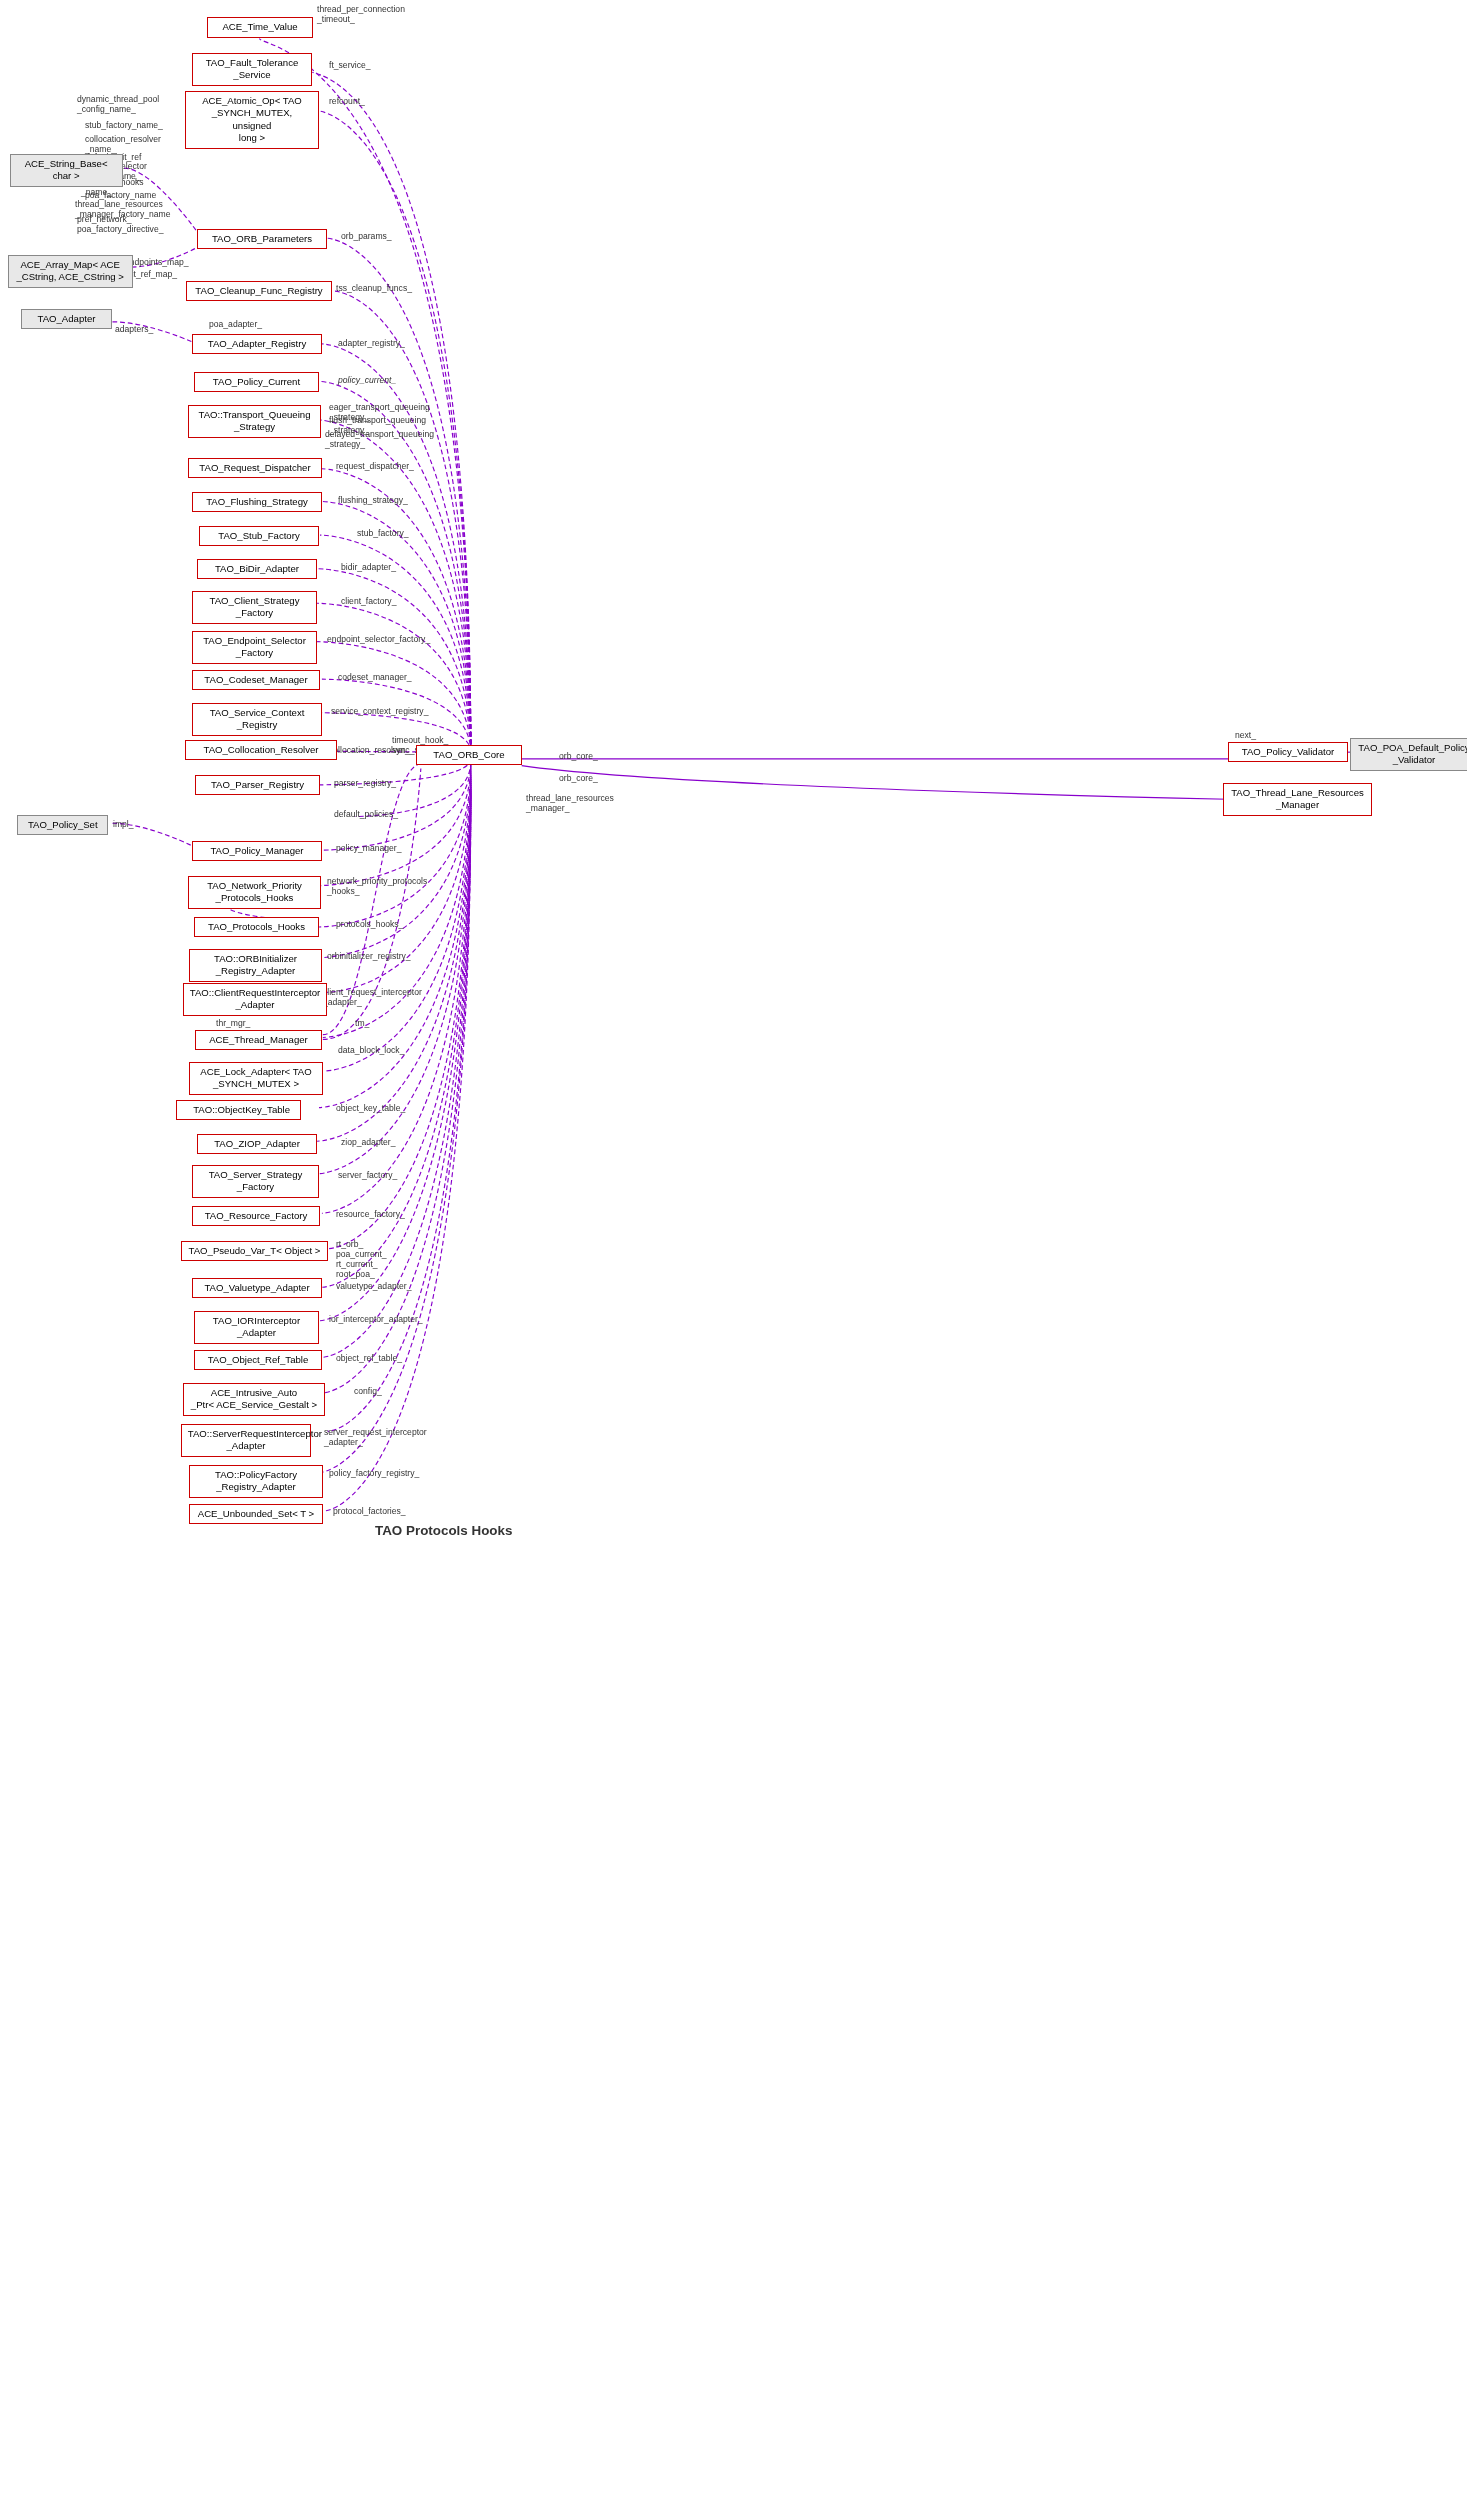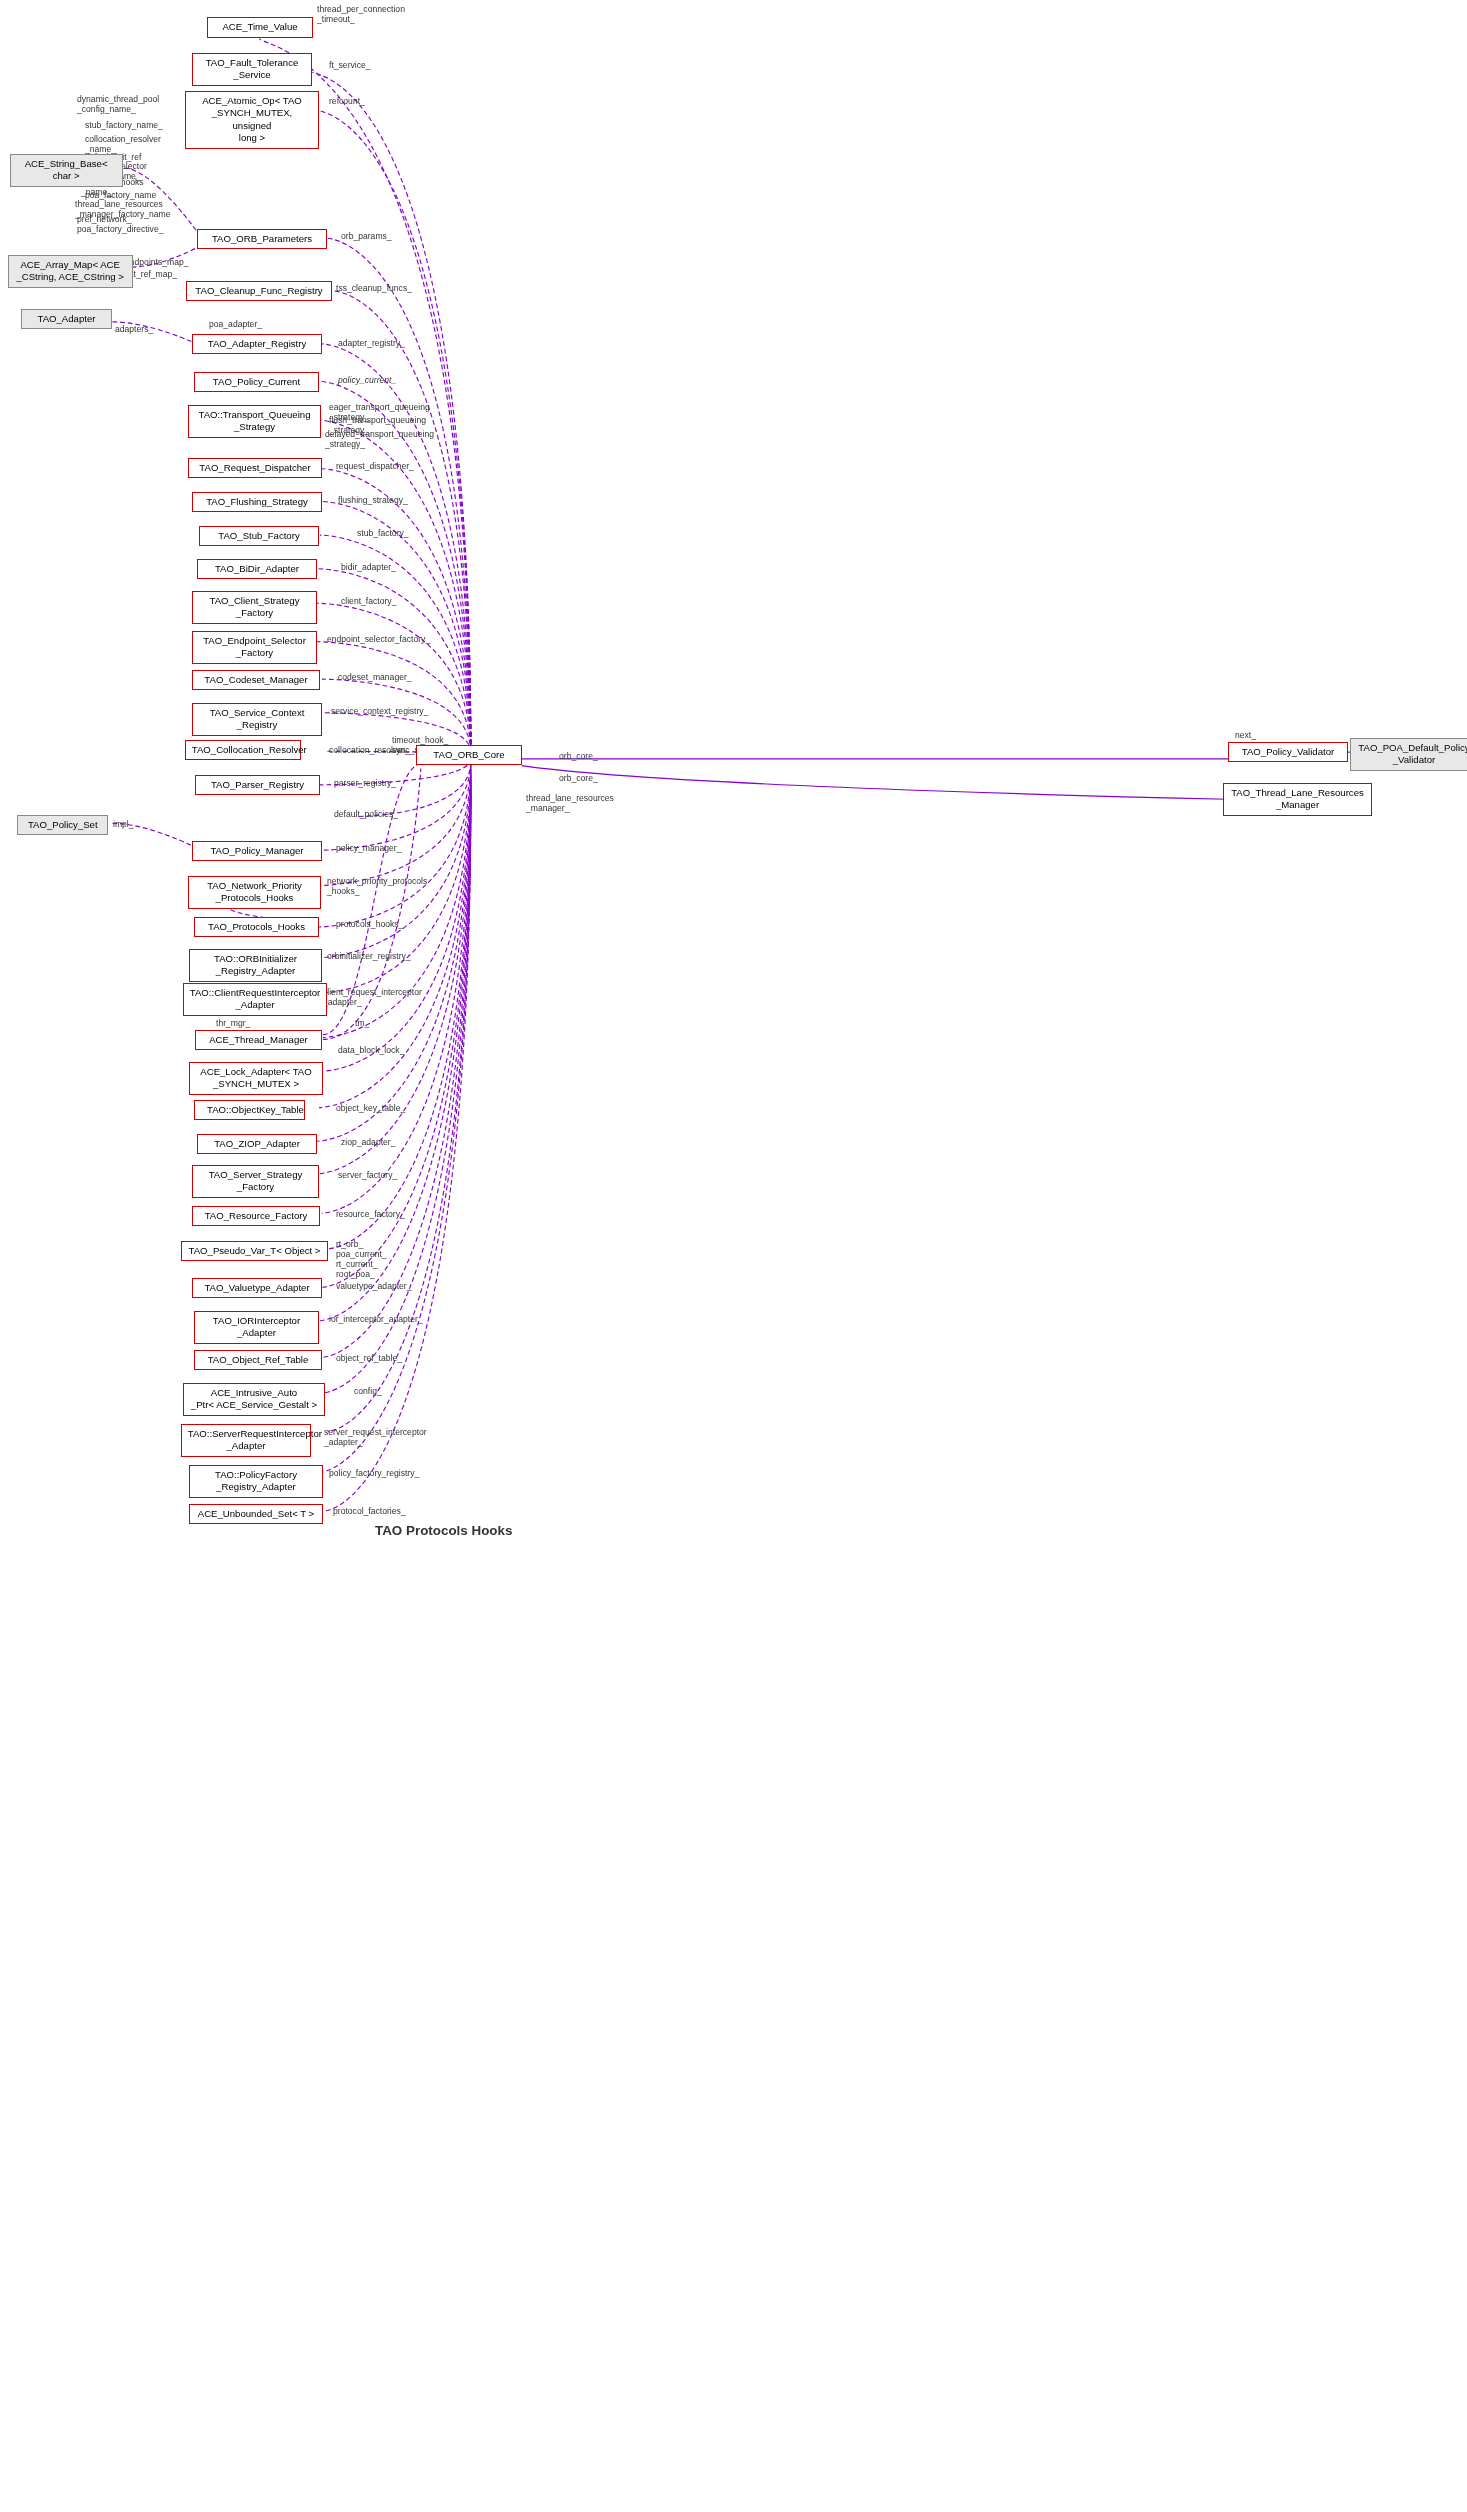--- a/index.html
+++ b/index.html
@@ -308,21 +308,21 @@
   </div>
 
   <div class="node node-red" style="left:192px; top:670px; width:128px;">
     <span>TAO_Codeset_Manager</span>
   </div>
 
   <div class="node node-red" style="left:192px; top:703px; width:130px;">
     <span>TAO_Service_Context<br>_Registry</span>
   </div>
 
-  <div class="node node-red" style="left:185px; top:740px; width:116px;">
+  <div class="node node-red" style="left:185px; top:740px; width:152px;">
     <span>TAO_Collocation_Resolver</span>
   </div>
 
   <div class="node node-red" style="left:195px; top:775px; width:125px;">
     <span>TAO_Parser_Registry</span>
   </div>
 
   <div class="node node-red" style="left:416px; top:745px; width:106px; border-width: 1.9px;">
     <span>TAO_ORB_Core</span>
   </div>
@@ -352,21 +352,21 @@
   </div>
 
   <div class="node node-red" style="left:195px; top:1030px; width:127px;">
     <span>ACE_Thread_Manager</span>
   </div>
 
   <div class="node node-red" style="left:189px; top:1062px; width:134px;">
     <span>ACE_Lock_Adapter&lt; TAO<br>_SYNCH_MUTEX &gt;</span>
   </div>
 
-  <div class="node node-red" style="left:194px; top:1100px; width:111px;padding-left:12px;">
+  <div class="node node-red" style="left:176px; top:1100px; width:125px;padding-left:12px;">
     <span>TAO::ObjectKey_Table</span>
   </div>
 
   <div class="node node-red" style="left:197px; top:1134px; width:120px;">
     <span>TAO_ZIOP_Adapter</span>
   </div>
 
   <div class="node node-red" style="left:192px; top:1165px; width:127px;">
     <span>TAO_Server_Strategy<br>_Factory</span>
   </div>

